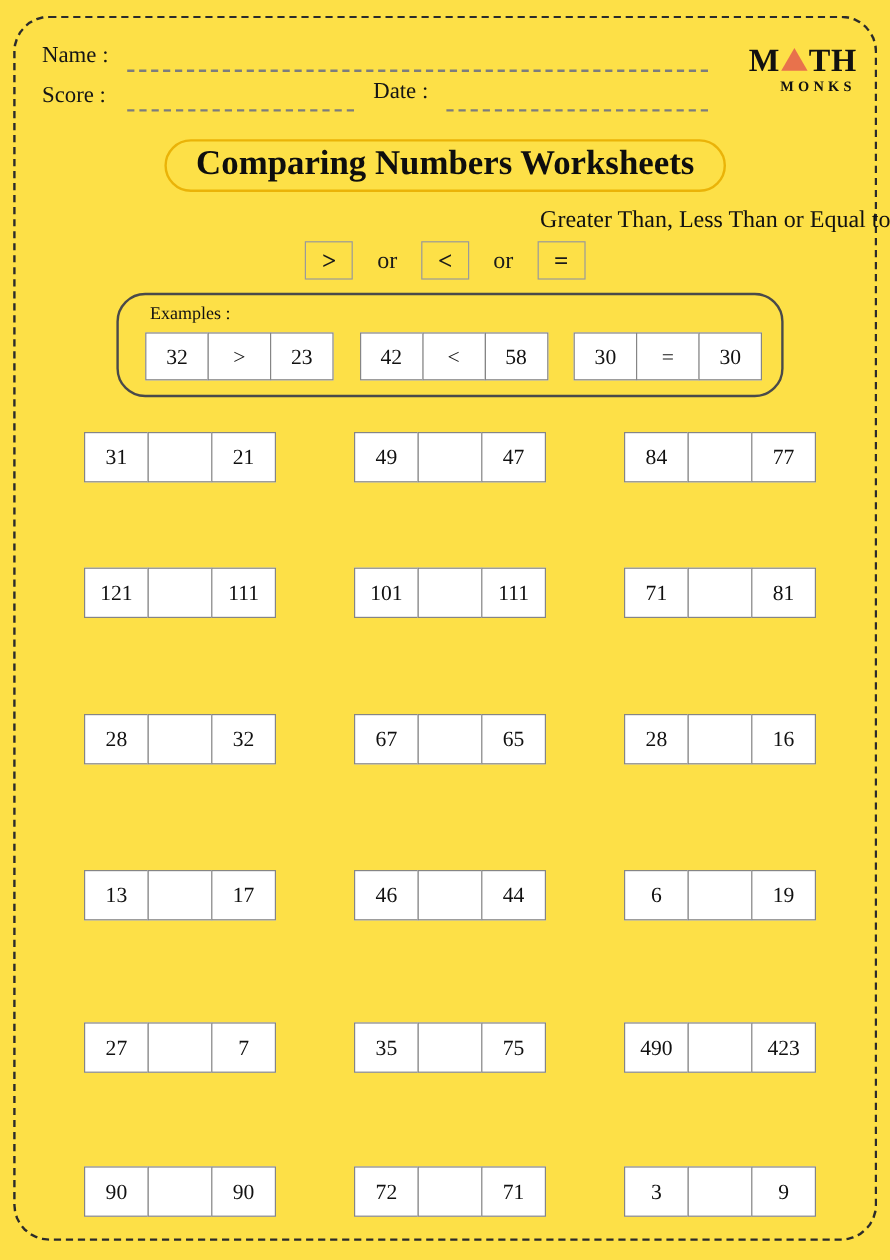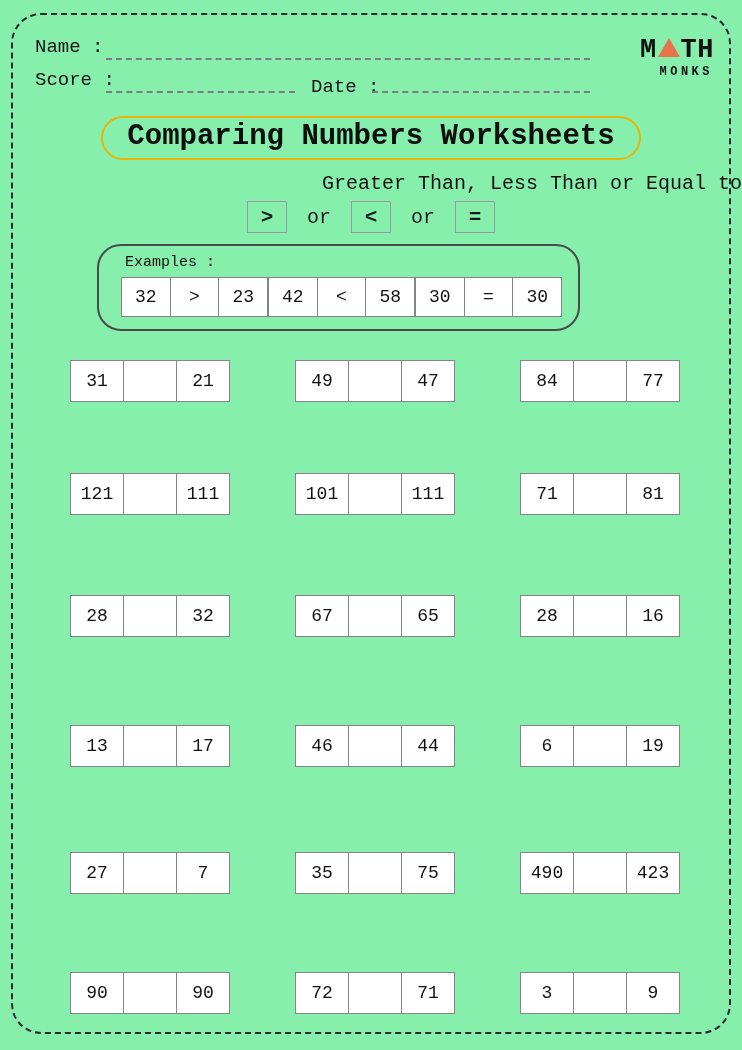--- a/index.html
+++ b/index.html
@@ -1,28 +1,28 @@
 <!DOCTYPE html>
 <html><head>
 <meta charset="utf-8">
 <style>
   html, body { margin:0; padding:0; background:#ffffff; }
   .page {
-    position:relative; width:742px; height:1050px; background:#86efac;
-    font-family:Liberation Mono, monospace; color:#1a1a1a; overflow:hidden;
+    position:relative; width:742px; height:1050px; background:#fde047;
+    font-family:Liberation Serif, serif; color:#1a1a1a; overflow:hidden;
   }
   .page-border {
     position:absolute; left:11px; top:13px; right:11px; bottom:16px;
     border:2px dashed #2b2b2b; border-radius:30px; pointer-events:none;
   }
   
   .hlabel { position:absolute; font-size:19px; color:#151515; }
   .name-label  { left:35px;  top:36px; }
   .score-label { left:35px;  top:69px; }
-  .date-label  { left:311px; top:76px;text-align:center; }
+  .date-label  { left:311px; top:66px;text-align:center; }
   .fill-line { position:absolute; height:14px; border-bottom:2.5px dashed #7d7d7d; }
   .name-line  { left:106px; top:44px; width:484px; }
   .score-line { left:106px; top:77px; width:189px; }
   .date-line  { left:372px; top:77px; width:218px; }
   
   .logo { position:absolute; top:37px; right:28px; text-align:right; }
   .logo-top { font-size:27px; font-weight:700; letter-spacing:0.5px; color:#111; line-height:27px; white-space:nowrap; }
   .logo-tri {
     display:inline-block; width:0; height:0; margin:0 1px;
     border-left:11px solid transparent; border-right:11px solid transparent;
@@ -38,21 +38,21 @@
   .subtitle { position:absolute; top:172px; left:0; width:100%; text-align:right; font-size:20px; color:#111; }
   
   .symbols { position:absolute; top:201px; left:0; width:100%; display:flex; justify-content:center; align-items:center; gap:16px; }
   .sym-box {
     width:38px; height:30px; border:1.5px solid #9a9a9a; display:flex;
     align-items:center; justify-content:center; font-size:21px; font-weight:600; color:#1a1a1a;
   }
   .or-text { font-size:20px; color:#1a1a1a; padding:0 4px; }
   
   .examples {
-    position:absolute; top:244px; left:97px; width:483px; height:87px;
+    position:absolute; top:244px; left:97px; width:556px; height:87px;
     border:2px solid #4a4a4a; border-radius:24px; box-sizing:border-box;
   }
   .examples-label { font-size:15px; margin:8px 0 0 26px; color:#111; }
   .examples-row { display:flex; justify-content:space-between; padding:0 16px 0 22px; margin-top:6px; }
   .extable { width:157px; height:40px; display:flex; }
   
   .cell {
     flex:1; border:1px solid #858585; margin-left:-1px; display:flex;
     align-items:center; justify-content:center; font-size:18px; color:#111; background:#fff;
   }

